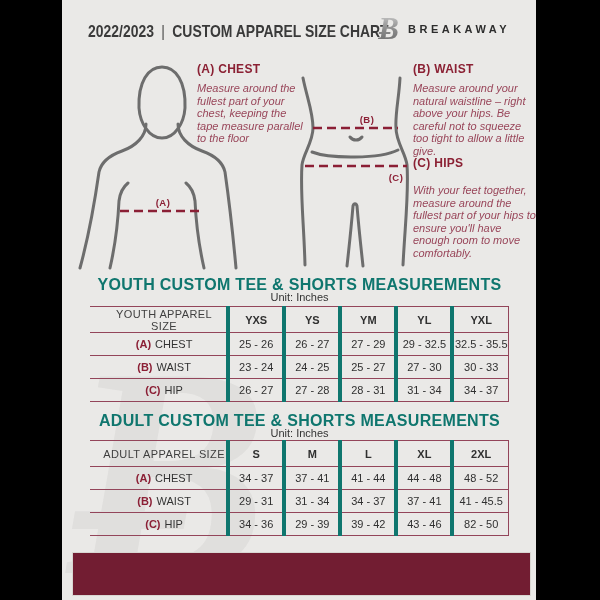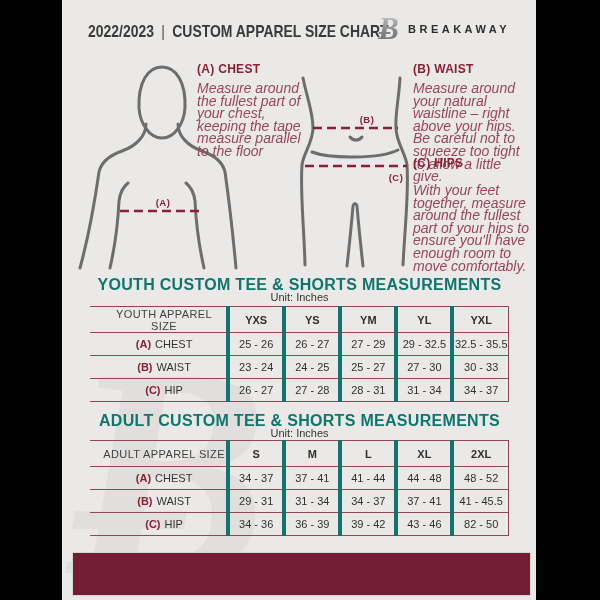--- a/index.html
+++ b/index.html
@@ -17,21 +17,21 @@
              font-size:17px;color:#3a3a3a;transform:scaleX(.82);transform-origin:left top;}
   .hdr-title .sep{margin:0 9px;font-weight:normal;color:#4a4a4a;}
   .brand{position:absolute;right:26px;top:13px;display:flex;align-items:center;gap:9px;}
   .logo-b{font-family:"Liberation Serif",serif;font-style:italic;font-weight:bold;font-size:31px;
           line-height:1;background:linear-gradient(180deg,#cccccc 0%,#8a8a8a 55%,#6a6a6a 100%);
           -webkit-background-clip:text;background-clip:text;color:transparent;}
   .brand-name{font-size:11px;font-weight:bold;letter-spacing:3.5px;color:#2d2d2d;}
 
   
   .guide-head{position:absolute;font-size:12px;font-weight:bold;color:#8b2134;letter-spacing:.3px;}
-  .guide-body{position:absolute;font-size:14px;font-style:italic;color:#99465a;line-height:12.6px;}
+  .guide-body{position:absolute;font-size:11px;font-style:italic;color:#99465a;line-height:12.6px;}
 
   svg.figure{position:absolute;overflow:visible;}
   .fig-stroke{fill:none;stroke:#6d6d6d;stroke-width:3;stroke-linecap:round;}
   .dash{fill:none;stroke:#8b1f35;stroke-width:2.4;stroke-dasharray:9 5;}
   .marker{font-family:"Liberation Sans",sans-serif;font-size:9.5px;font-weight:bold;
           fill:#8b1f35;letter-spacing:.5px;}
 
   
   .sec-title{position:absolute;left:28px;width:419px;text-align:center;font-size:16px;
              font-weight:bold;color:#0f766e;letter-spacing:.3px;}
@@ -192,21 +192,21 @@
           <td class="lbl"><span class="pfx">(B)</span><span>WAIST</span></td>
           <td class="v">29 - 31</td>
           <td class="v">31 - 34</td>
           <td class="v">34 - 37</td>
           <td class="v">37 - 41</td>
           <td class="v last">41 - 45.5</td>
         </tr>
         <tr>
           <td class="lbl"><span class="pfx">(C)</span><span>HIP</span></td>
           <td class="v">34 - 36</td>
-          <td class="v">36 - 39</td>
+          <td class="v">29 - 39</td>
           <td class="v">39 - 42</td>
           <td class="v">43 - 46</td>
           <td class="v last">82 - 50</td>
         </tr>
       </tbody>
     </table>
 
     <div class="footer-bar"></div>
   </div>
 </div>

